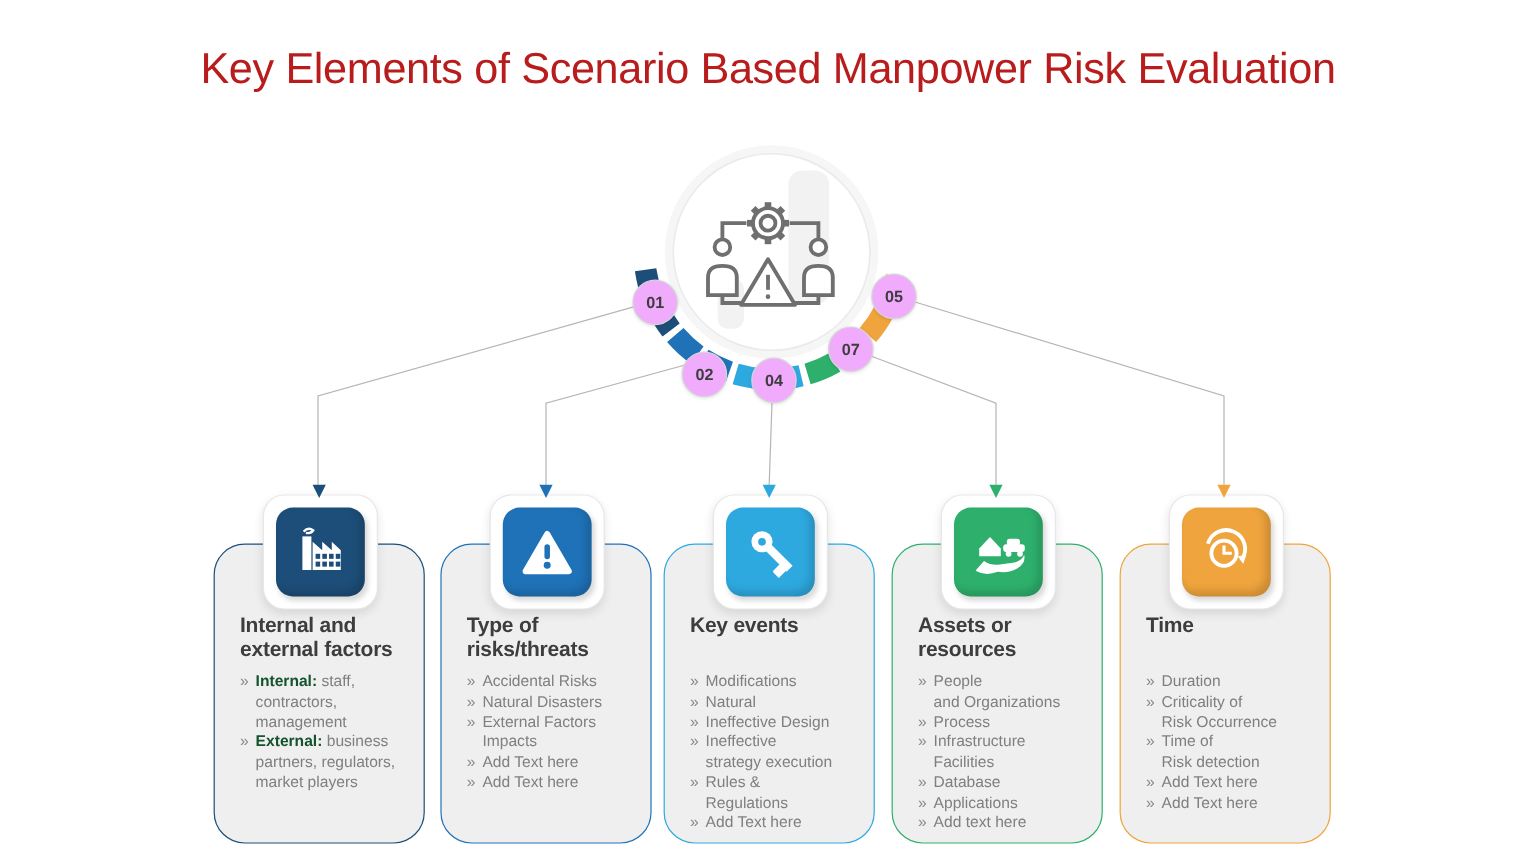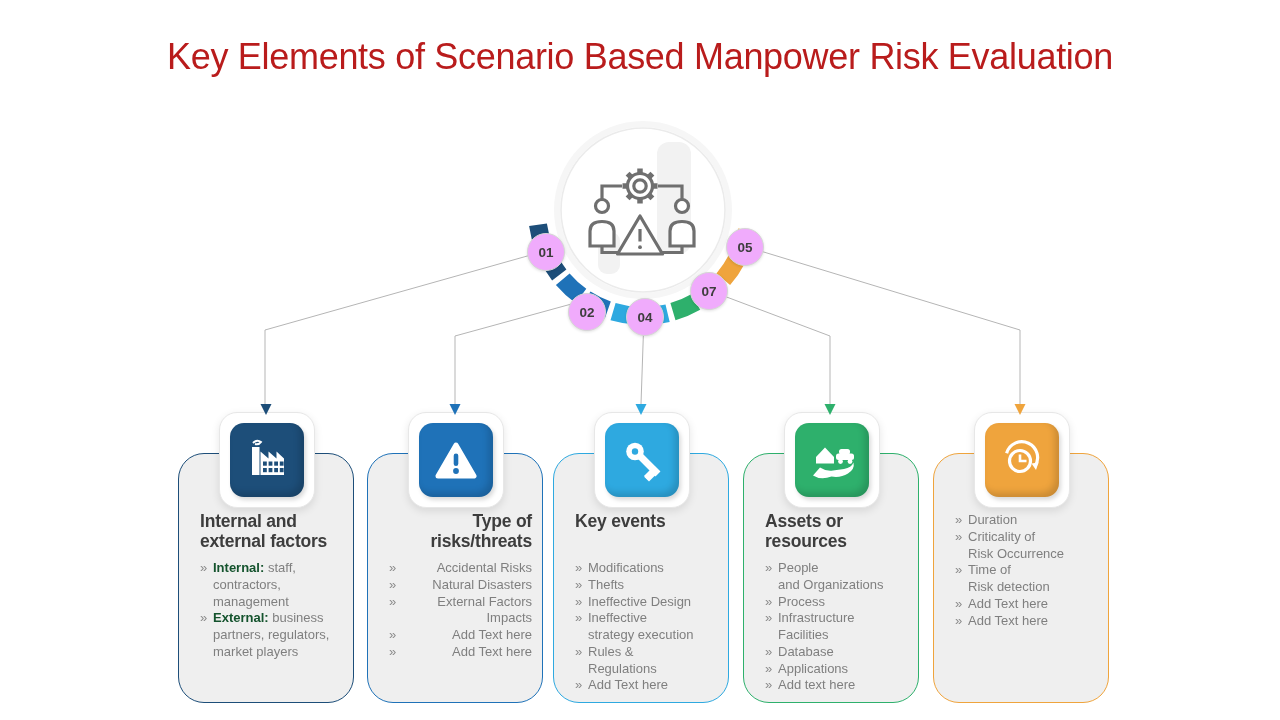--- a/index.html
+++ b/index.html
@@ -204,38 +204,38 @@
     <ul class="bullets">
       <li><span class="mk">»</span><span class="b">Internal:</span><span> staff,
 contractors,
 management</span></li>
       <li><span class="mk">»</span><span class="b">External:</span><span> business
 partners, regulators,
 market players</span></li>
     </ul>
   </div>
 
-  <div class="card c2" style="border-color: rgb(31, 114, 184); text-align: right;">
+  <div class="card c2" style="border-color: rgb(31, 114, 184);">
     <div class="card-title">Type of
 risks/threats</div>
     <ul class="bullets">
       <li><span class="mk">»</span><span>Accidental Risks</span></li>
       <li><span class="mk">»</span><span>Natural Disasters</span></li>
       <li><span class="mk">»</span><span>External Factors
 Impacts</span></li>
       <li><span class="mk">»</span><span>Add Text here</span></li>
       <li><span class="mk">»</span><span>Add Text here</span></li>
     </ul>
   </div>
 
   <div class="card c3" style="border-color: rgb(46, 169, 224);">
     <div class="card-title">Key events</div>
     <ul class="bullets">
       <li><span class="mk">»</span><span>Modifications</span></li>
-      <li><span class="mk">»</span><span>Thefts</span></li>
+      <li><span class="mk">»</span><span>Natural</span></li>
       <li><span class="mk">»</span><span>Ineffective Design</span></li>
       <li><span class="mk">»</span><span>Ineffective
 strategy execution</span></li>
       <li><span class="mk">»</span><span>Rules &amp;
 Regulations</span></li>
       <li><span class="mk">»</span><span>Add Text here</span></li>
     </ul>
   </div>
 
   <div class="card c4" style="border-color: rgb(46, 176, 108);">
@@ -247,20 +247,21 @@
       <li><span class="mk">»</span><span>Process</span></li>
       <li><span class="mk">»</span><span>Infrastructure
 Facilities</span></li>
       <li><span class="mk">»</span><span>Database</span></li>
       <li><span class="mk">»</span><span>Applications</span></li>
       <li><span class="mk">»</span><span>Add text here</span></li>
     </ul>
   </div>
 
   <div class="card c5" style="border-color: rgb(239, 164, 61);">
+    <div class="card-title">Time</div>
     <ul class="bullets">
       <li><span class="mk">»</span><span>Duration</span></li>
       <li><span class="mk">»</span><span>Criticality of
 Risk Occurrence</span></li>
       <li><span class="mk">»</span><span>Time of
 Risk detection</span></li>
       <li><span class="mk">»</span><span>Add Text here</span></li>
       <li><span class="mk">»</span><span>Add Text here</span></li>
     </ul>
   </div>

